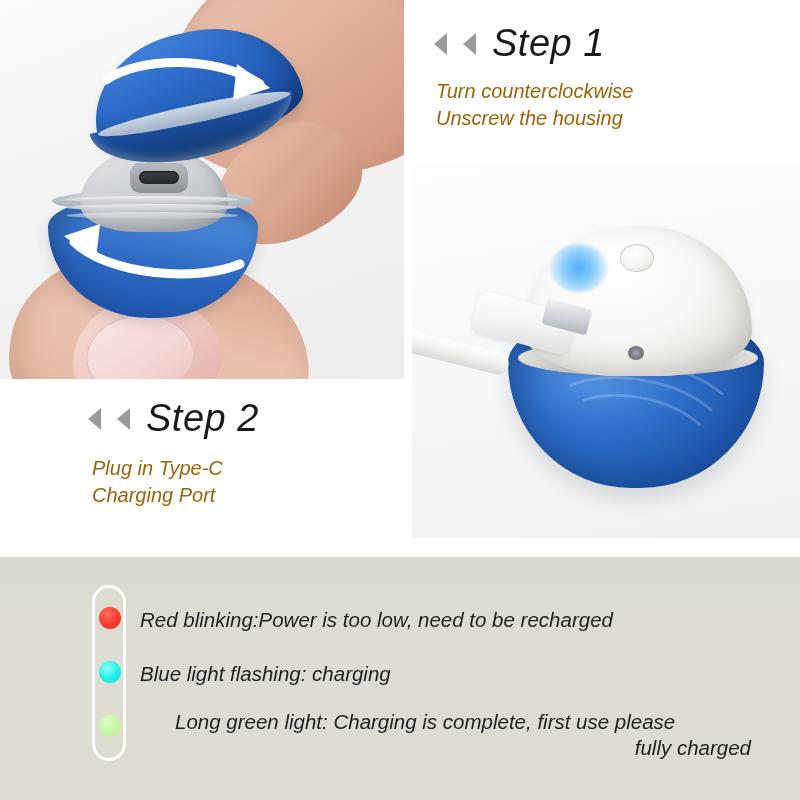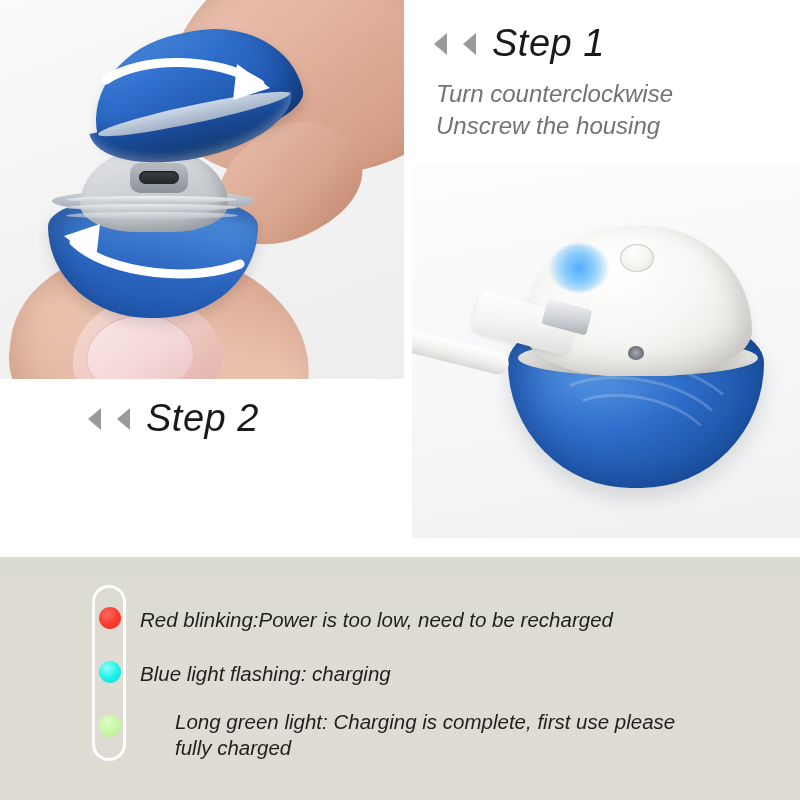--- a/index.html
+++ b/index.html
@@ -169,21 +169,21 @@
     width: 0; height: 0;
     border-top: 11px solid transparent;
     border-bottom: 11px solid transparent;
     border-right: 13px solid #9a9a9a;
   }
   .step-title {
     font-size: 38px; font-style: italic; font-weight: 400;
     color: #1a1a1a; letter-spacing: .5px;
   }
   .step-body {
-    font-size: 24px; font-style: italic; color: #737373;
+    font-size: 20px; font-style: italic; color: #a16207;
     line-height: 1.34; white-space: pre-line;
   }
   #step1-head { position: absolute; left: 22px; top: 22px; }
   #step1-body { position: absolute; left: 24px; top: 78px; }
 
   
   #photo-charging {
     left: 412px; top: 164px; width: 388px; height: 374px;
     background: linear-gradient(170deg,#fdfdfd 0%,#f6f7f8 55%,#eef0f1 100%);
   }
@@ -305,21 +305,21 @@
 
   .legend-text {
     position: absolute; left: 140px;
     font-size: 20.5px; font-style: italic; color: #1f1f1f;
     line-height: 1.26;
   }
   #legend-text-0 { top: 50px; }
   #legend-text-1 { top: 104px; }
   #legend-text-2 { top: 152px; width: 576px; text-align: center; margin-left: 35px; }
   #legend-text-2 .l2-line1 { display: block; text-align: left; }
-  #legend-text-2 .l2-line2 { display: block; text-align: left; }
+  #legend-text-2 .l2-line2 { display: block; text-align: right; }
 </style>
 </head>
 <body>
 
 <div id="page">
 
   <div class="photo-panel" id="photo-disassemble">
     <div class="hand" id="hand-top"></div>
     <div class="hand" id="hand-top-finger2"></div>
     <div class="hand" id="thumb-top"></div>
@@ -380,20 +380,22 @@
     <div id="usb-plug-body"></div>
     <div id="usb-plug-tip"></div>
   </div>
 
   <div id="step2-block">
     <div class="step-head" id="step2-head">
       <span class="tri"></span>
       <span class="tri"></span>
       <span class="step-title">Step 2</span>
     </div>
+    <div class="step-body" id="step2-body">Plug in Type-C
+Charging Port</div>
   </div>
 
   <div id="sep-vertical"></div>
   <div id="sep-horizontal"></div>
   <div id="sep-horizontal-right"></div>
 
   <div id="legend-panel">
     <div id="legend-rail"></div>
 
     <div class="legend-dot" id="legend-dot-0"></div>

